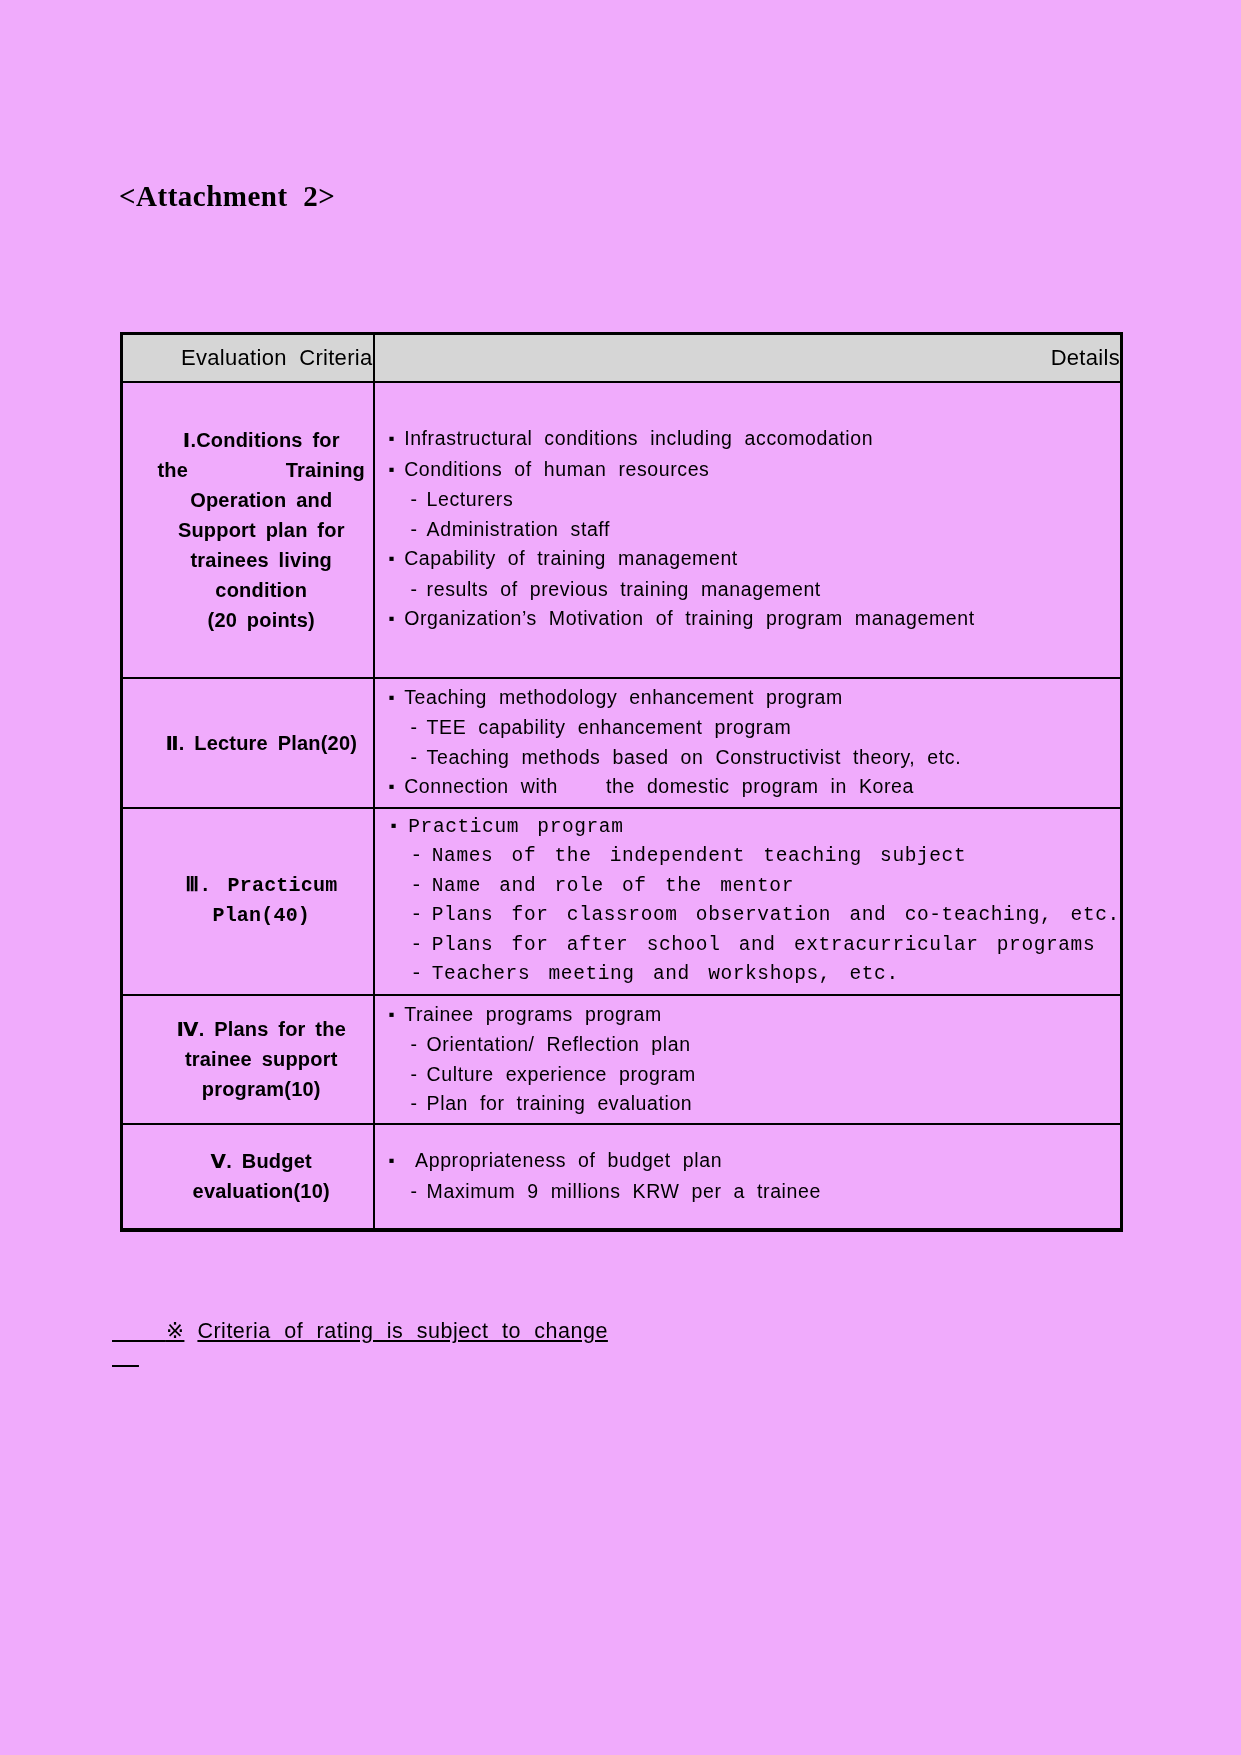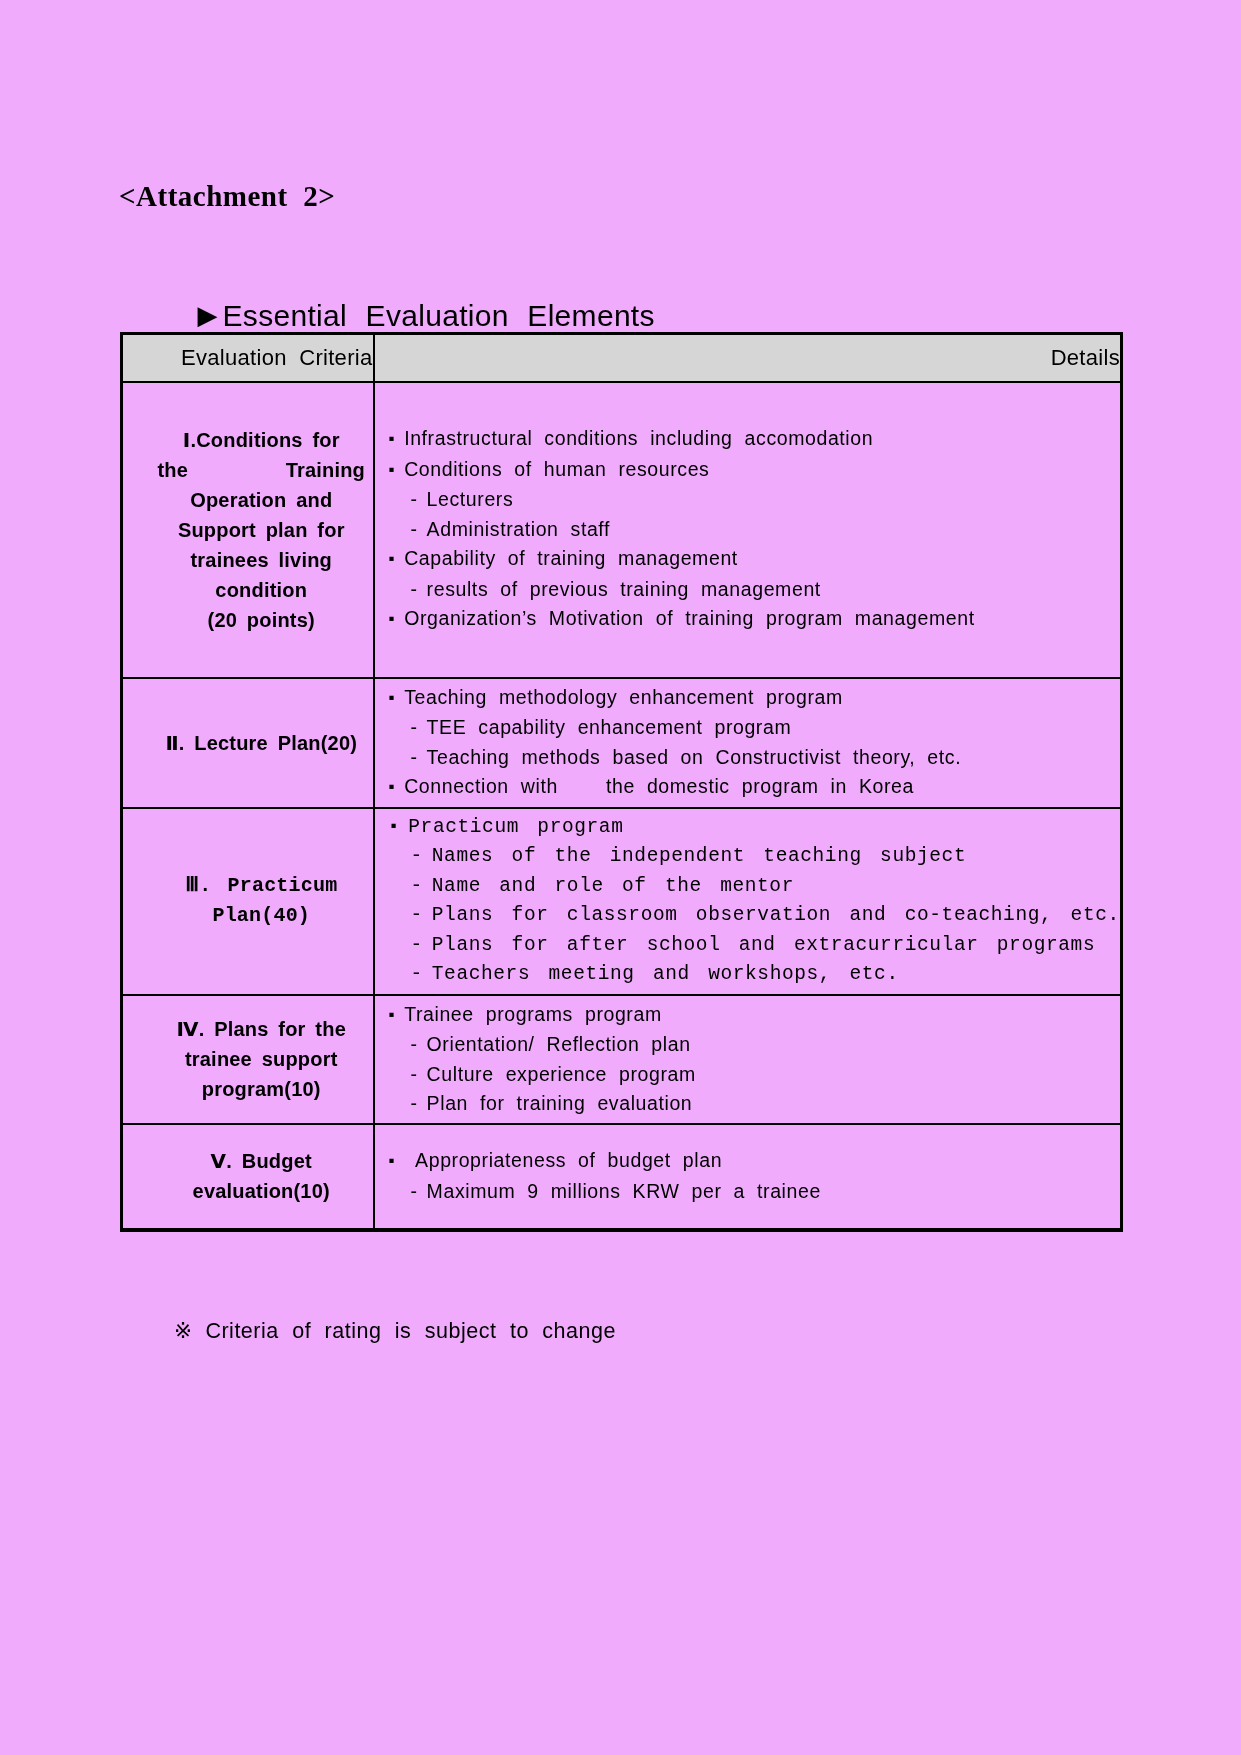--- a/index.html
+++ b/index.html
@@ -87,39 +87,37 @@
   .dline .mk { display: inline-block; margin-right: 9px; }
   .dline .mk.bullet { font-size: 17px; position: relative; top: -1px; }
   
   tbody tr:nth-child(1) td { height: 296px; }
   tbody tr:nth-child(2) td { height: 118px; }
   tbody tr:nth-child(3) td { height: 164px; font-family: Liberation Mono, monospace; }
   tbody tr:nth-child(4) td { height: 124px; }
   tbody tr:nth-child(5) td { height: 106px; margin-top: 44px; }
   .footnote {
     position: absolute;
-    left: 120px;
+    left: 112px;
     top: 1293px;
     font-size: 21.5px;
     letter-spacing: 0.5px;
     word-spacing: 7px;
     white-space: pre;
+    text-decoration: underline;
   }
   .footnote .mark { margin-right: 13px; }
 </style>
 </head>
 <body>
 
 <div class="page">
 
   <div class="attachment">&lt;Attachment 2&gt;</div>
 
-  <div class="doc-title">
-    <span class="arrow">▶</span><span>Essential Evaluation Elements</span>
-  </div>
 
   <table class="eval-table">
     <colgroup>
       <col style="width:252px">
       <col style="width:748px">
     </colgroup>
     <thead>
       <tr>
         <th class="hdr">Evaluation Criteria</th>
         <th class="hdr">Details</th>

